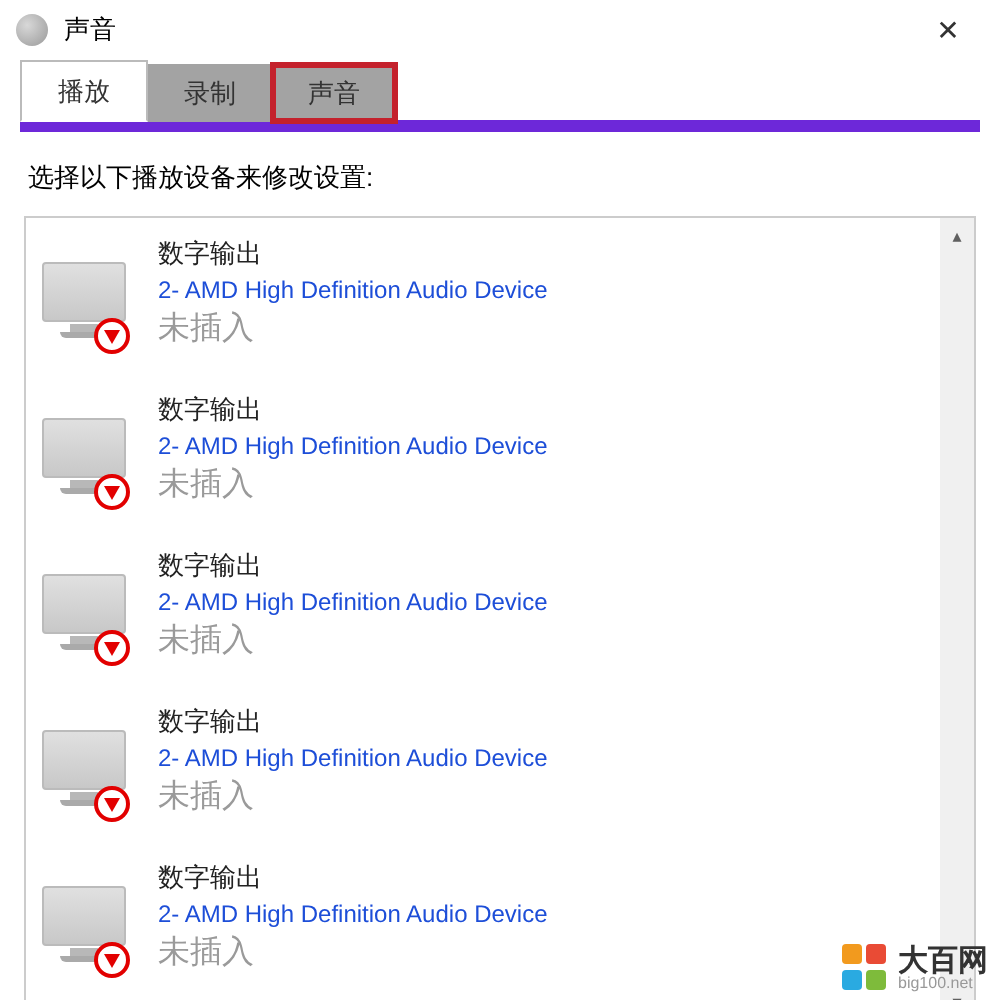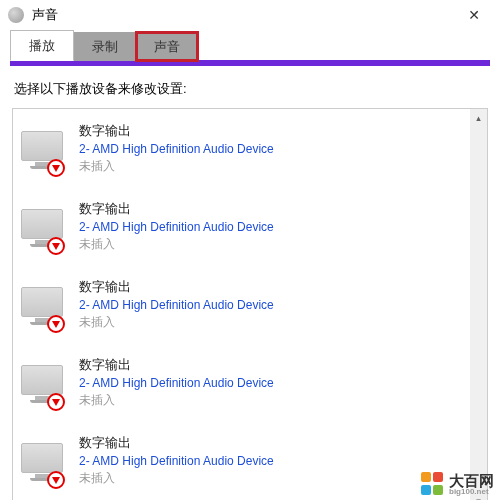--- a/index.html
+++ b/index.html
@@ -158,21 +158,21 @@
       color: #222;
       font-weight: 400;
       margin-bottom: 2px;
     }
     .device-text .desc {
       font-size: 12px;
       color: #1d4ed8;
       margin-bottom: 2px;
     }
     .device-text .status {
-      font-size: 12px;
+      font-size: 16px;
       color: #9a9a9a;
     }
     .watermark {
       position: absolute;
       right: 6px;
       bottom: 4px;
       display: flex;
       align-items: flex-end;
       gap: 4px;
       z-index: 10;
@@ -184,21 +184,21 @@
       width: 10px; height: 10px; border-radius: 2px;
     }
     .wm-logo span:nth-child(1){background:#f29a1e;}
     .wm-logo span:nth-child(2){background:#e94b35;}
     .wm-logo span:nth-child(3){background:#2aaae1;}
     .wm-logo span:nth-child(4){background:#7ebb3b;}
     .wm-text {
       font-size: 15px; font-weight:700; color:#333; line-height:1;
     }
     .wm-sub {
-      font-size: 8px; color:#999; line-height:1;font-weight:bold;
+      font-size: 8px; color:#999; line-height:1;
     }
   </style>
 </head>
 <body>
 
 <div class="titlebar">
   <div class="titlebar-icon"></div>
   <div class="titlebar-title">声音</div>
   <div class="close-btn">✕</div>
 </div>

